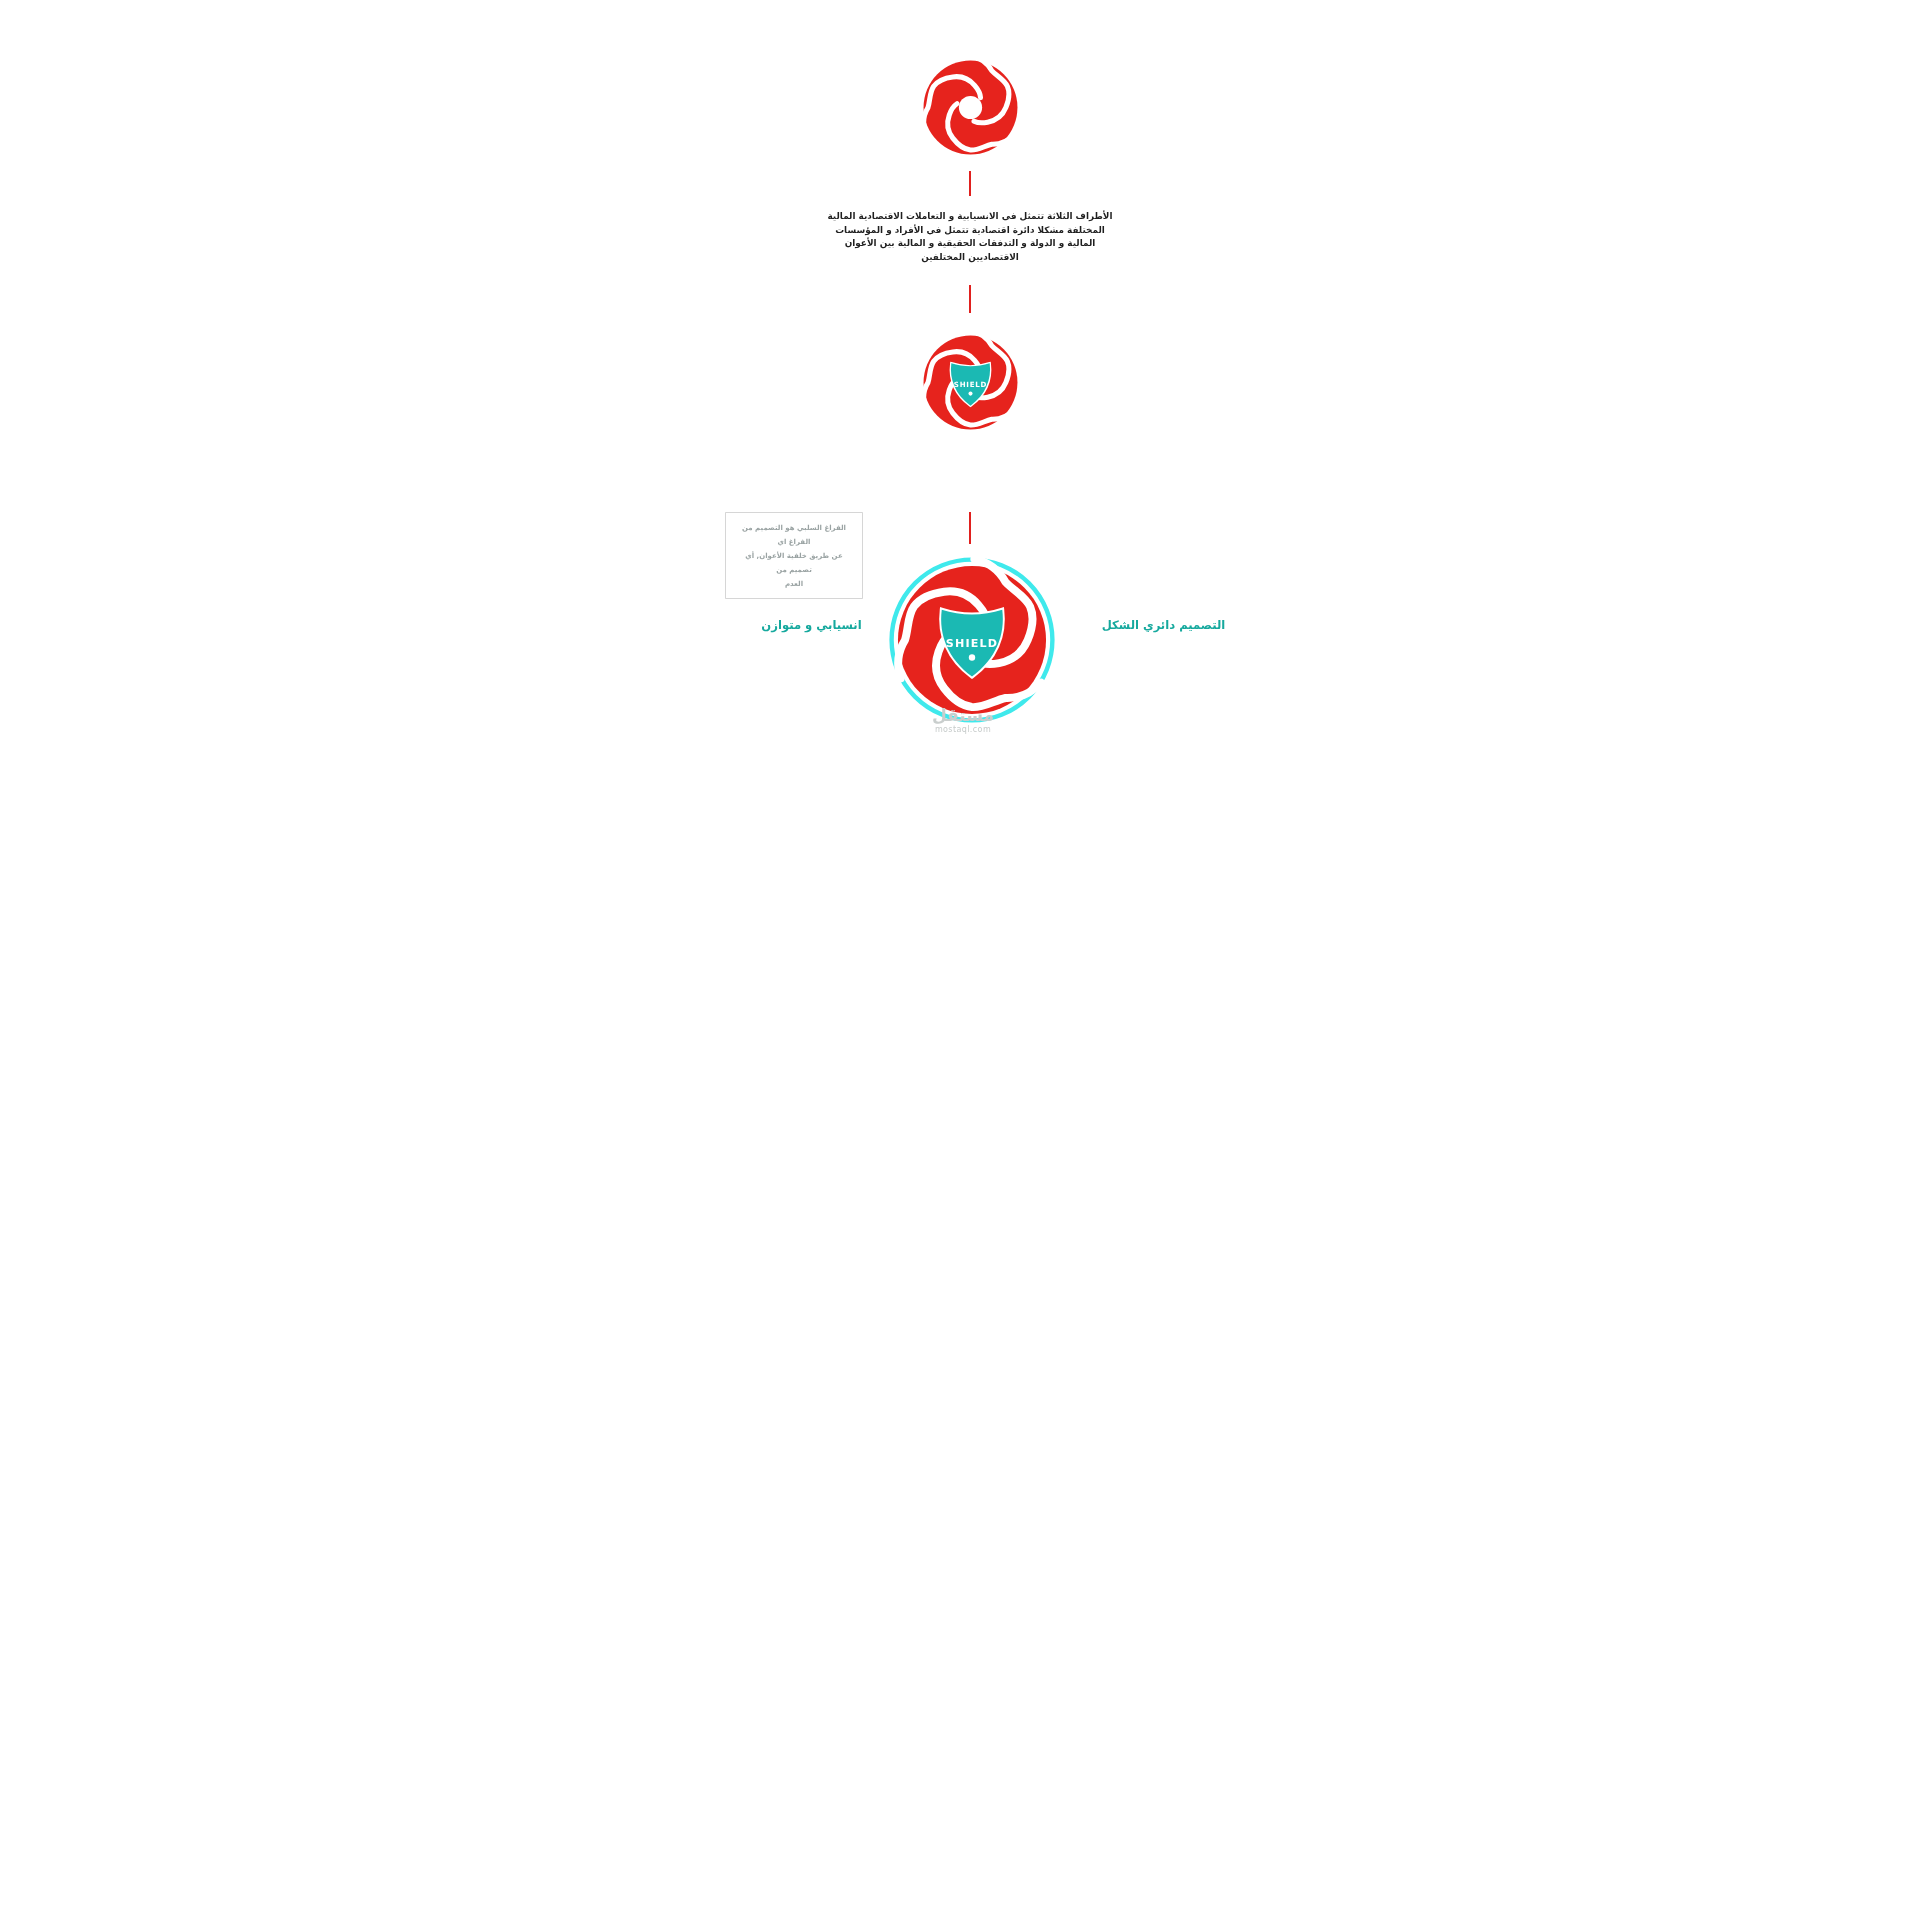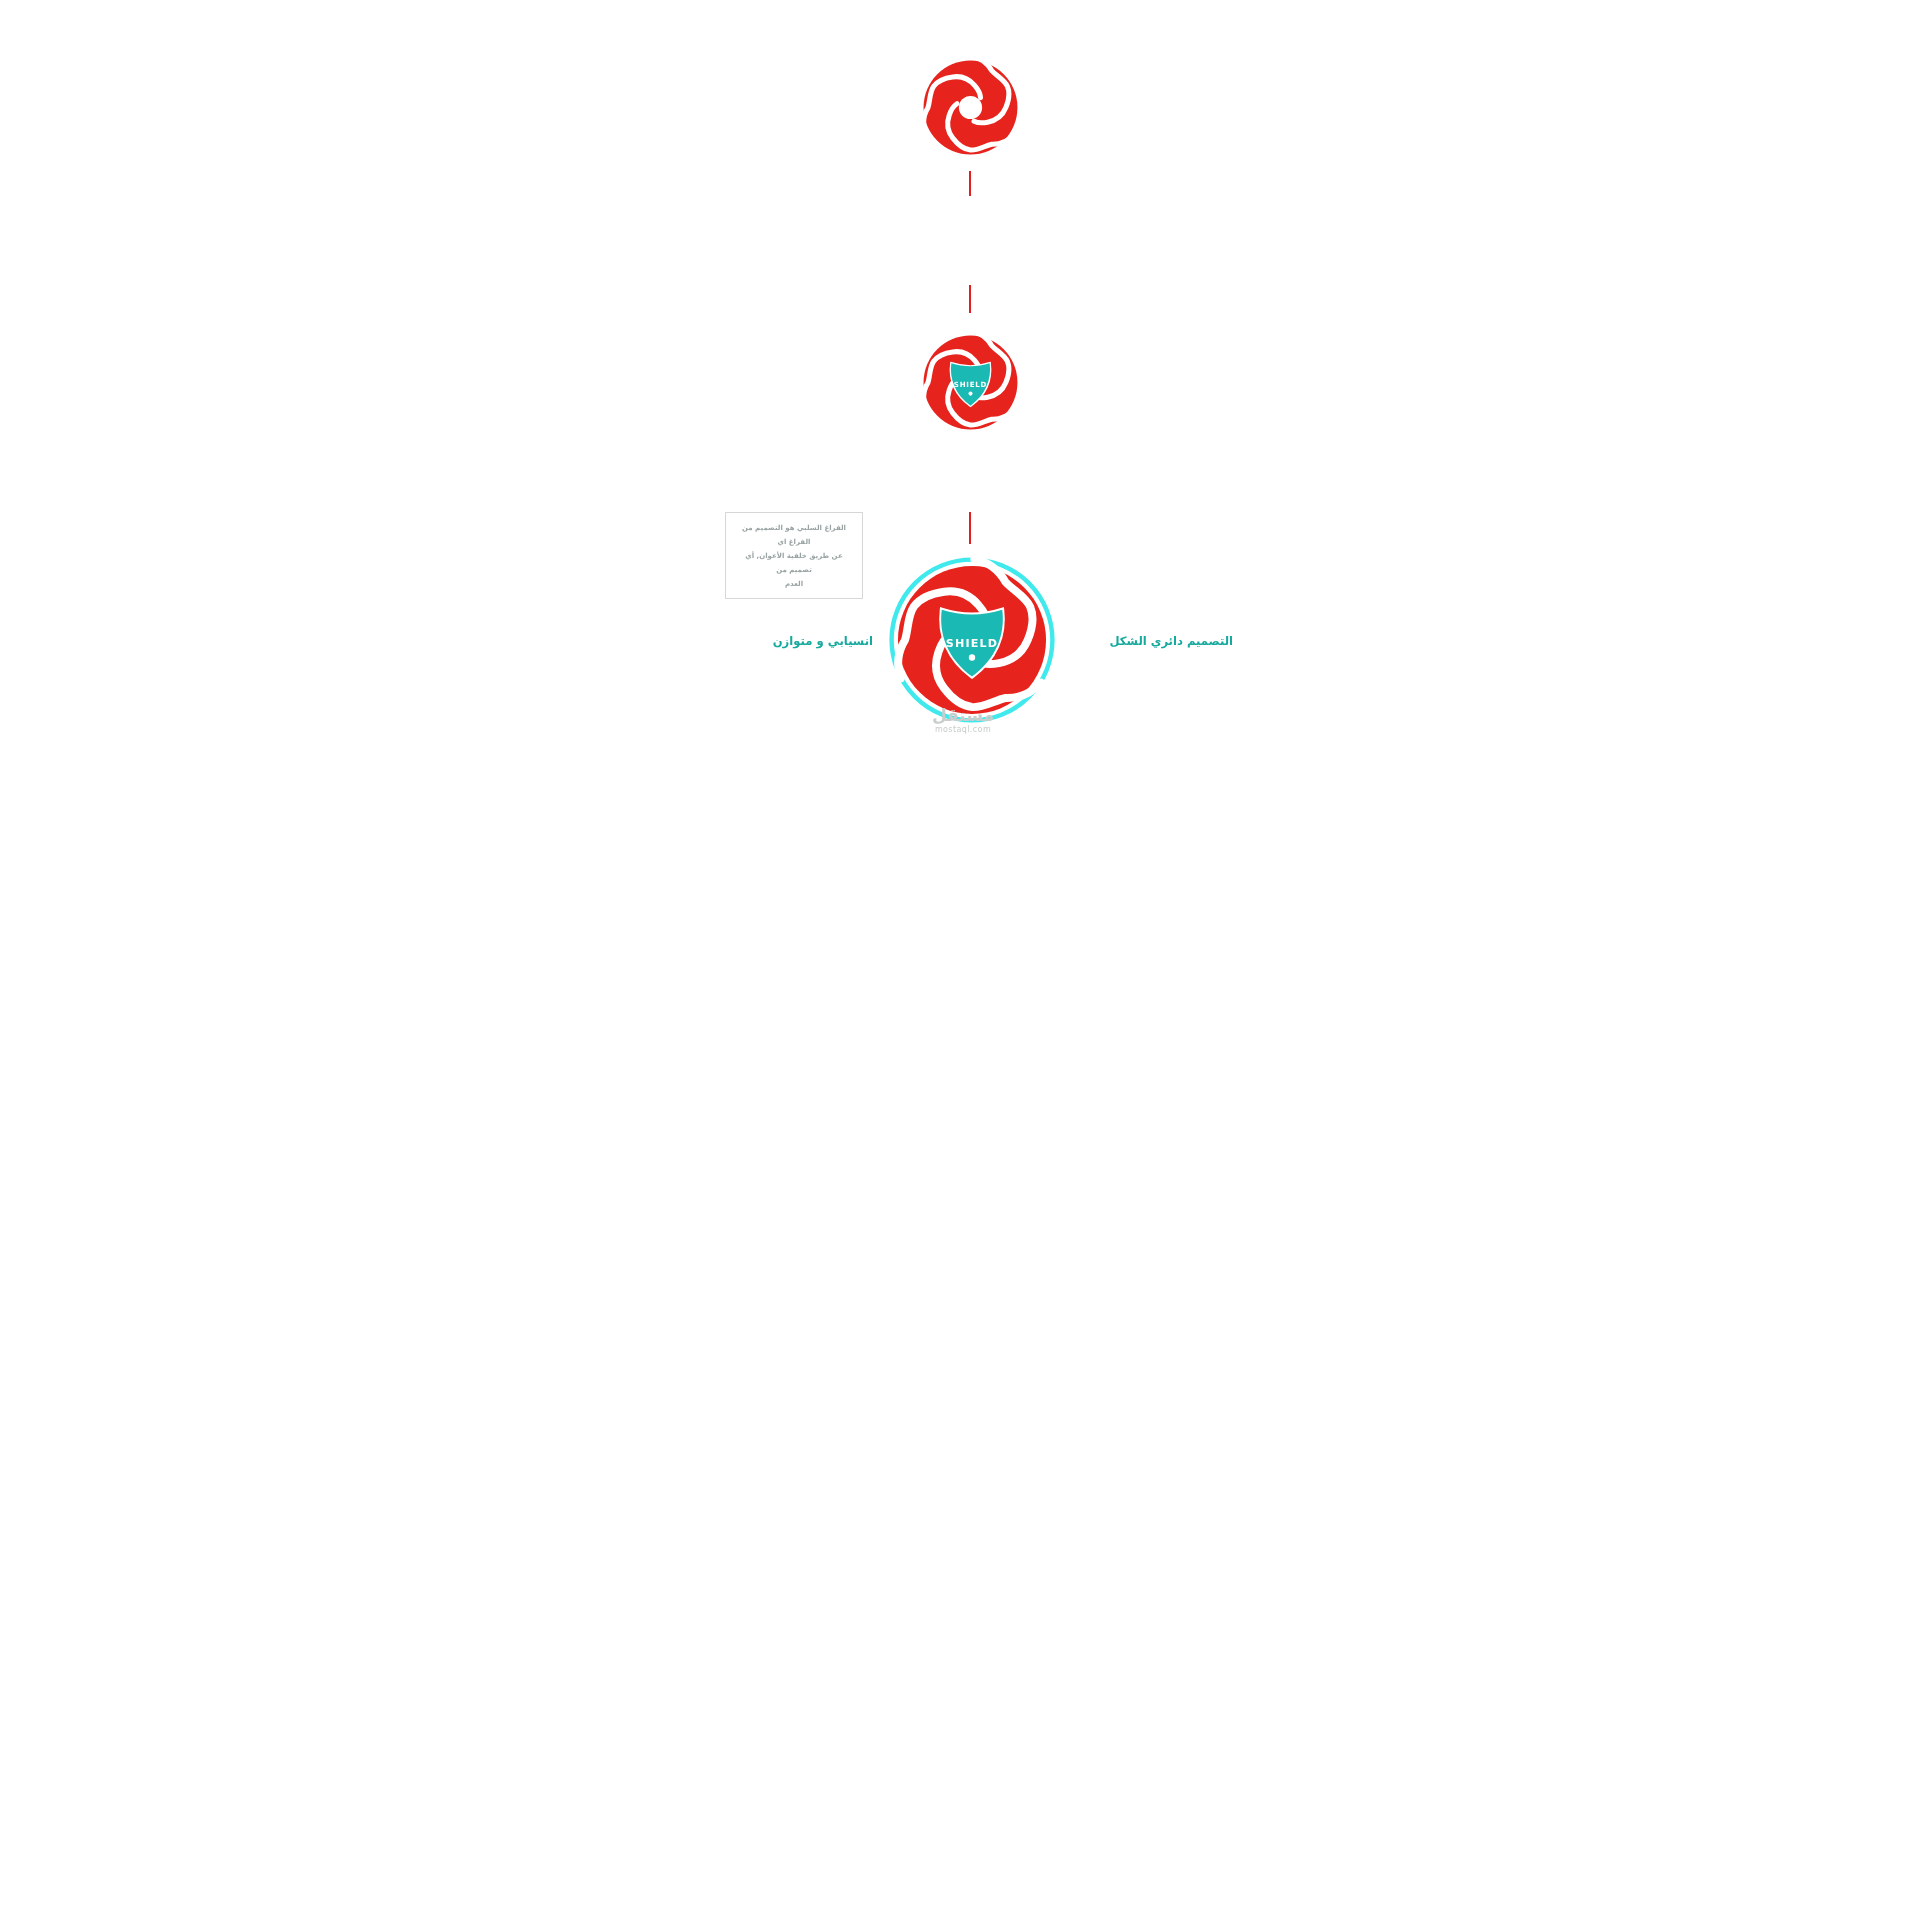--- a/index.html
+++ b/index.html
@@ -65,23 +65,23 @@
     direction: rtl;
     text-align: center;
     color: #9aa3a3;
     font-size: 7px;
     font-weight: 600;
     line-height: 2.0;
     white-space: pre-line;
   }
   .side-label {
     position: absolute;
-    top: 634px;
+    top: 618px;
     direction: rtl;
-    text-align: right;
+    text-align: center;
     color: #16a99e;
     font-size: 11.6px;
     font-weight: 700;
   }
   .label-left  { left: 61px;  width: 123px; }
   .label-right { left: 381px;  width: 139px; margin-left: 24px; }
   .watermark {
     position: absolute;
     left: 0;
     right: 0;
@@ -132,20 +132,24 @@
       </g>
     </defs>
   </svg>
 
   <svg class="logo logo-1" viewBox="0 0 200 200">
     <use href="#swirl-mark"></use>
   </svg>
 
   <div class="connector c1"></div>
 
+  <p class="para p1" dir="rtl">الأطراف الثلاثة تتمثل في الانسيابية و التعاملات الاقتصادية المالية
+المختلفة مشكلا دائرة اقتصادية تتمثل في الأفراد و المؤسسات
+المالية و الدولة و التدفقات الحقيقية و المالية بين الأعوان
+الاقتصاديين المختلفين</p>
 
   <div class="connector c2"></div>
 
   <svg class="logo logo-2" viewBox="0 0 200 200">
     <use href="#swirl-mark"></use>
     <use href="#shield-mark"></use>
   </svg>
 
 
   <div class="note-box">

